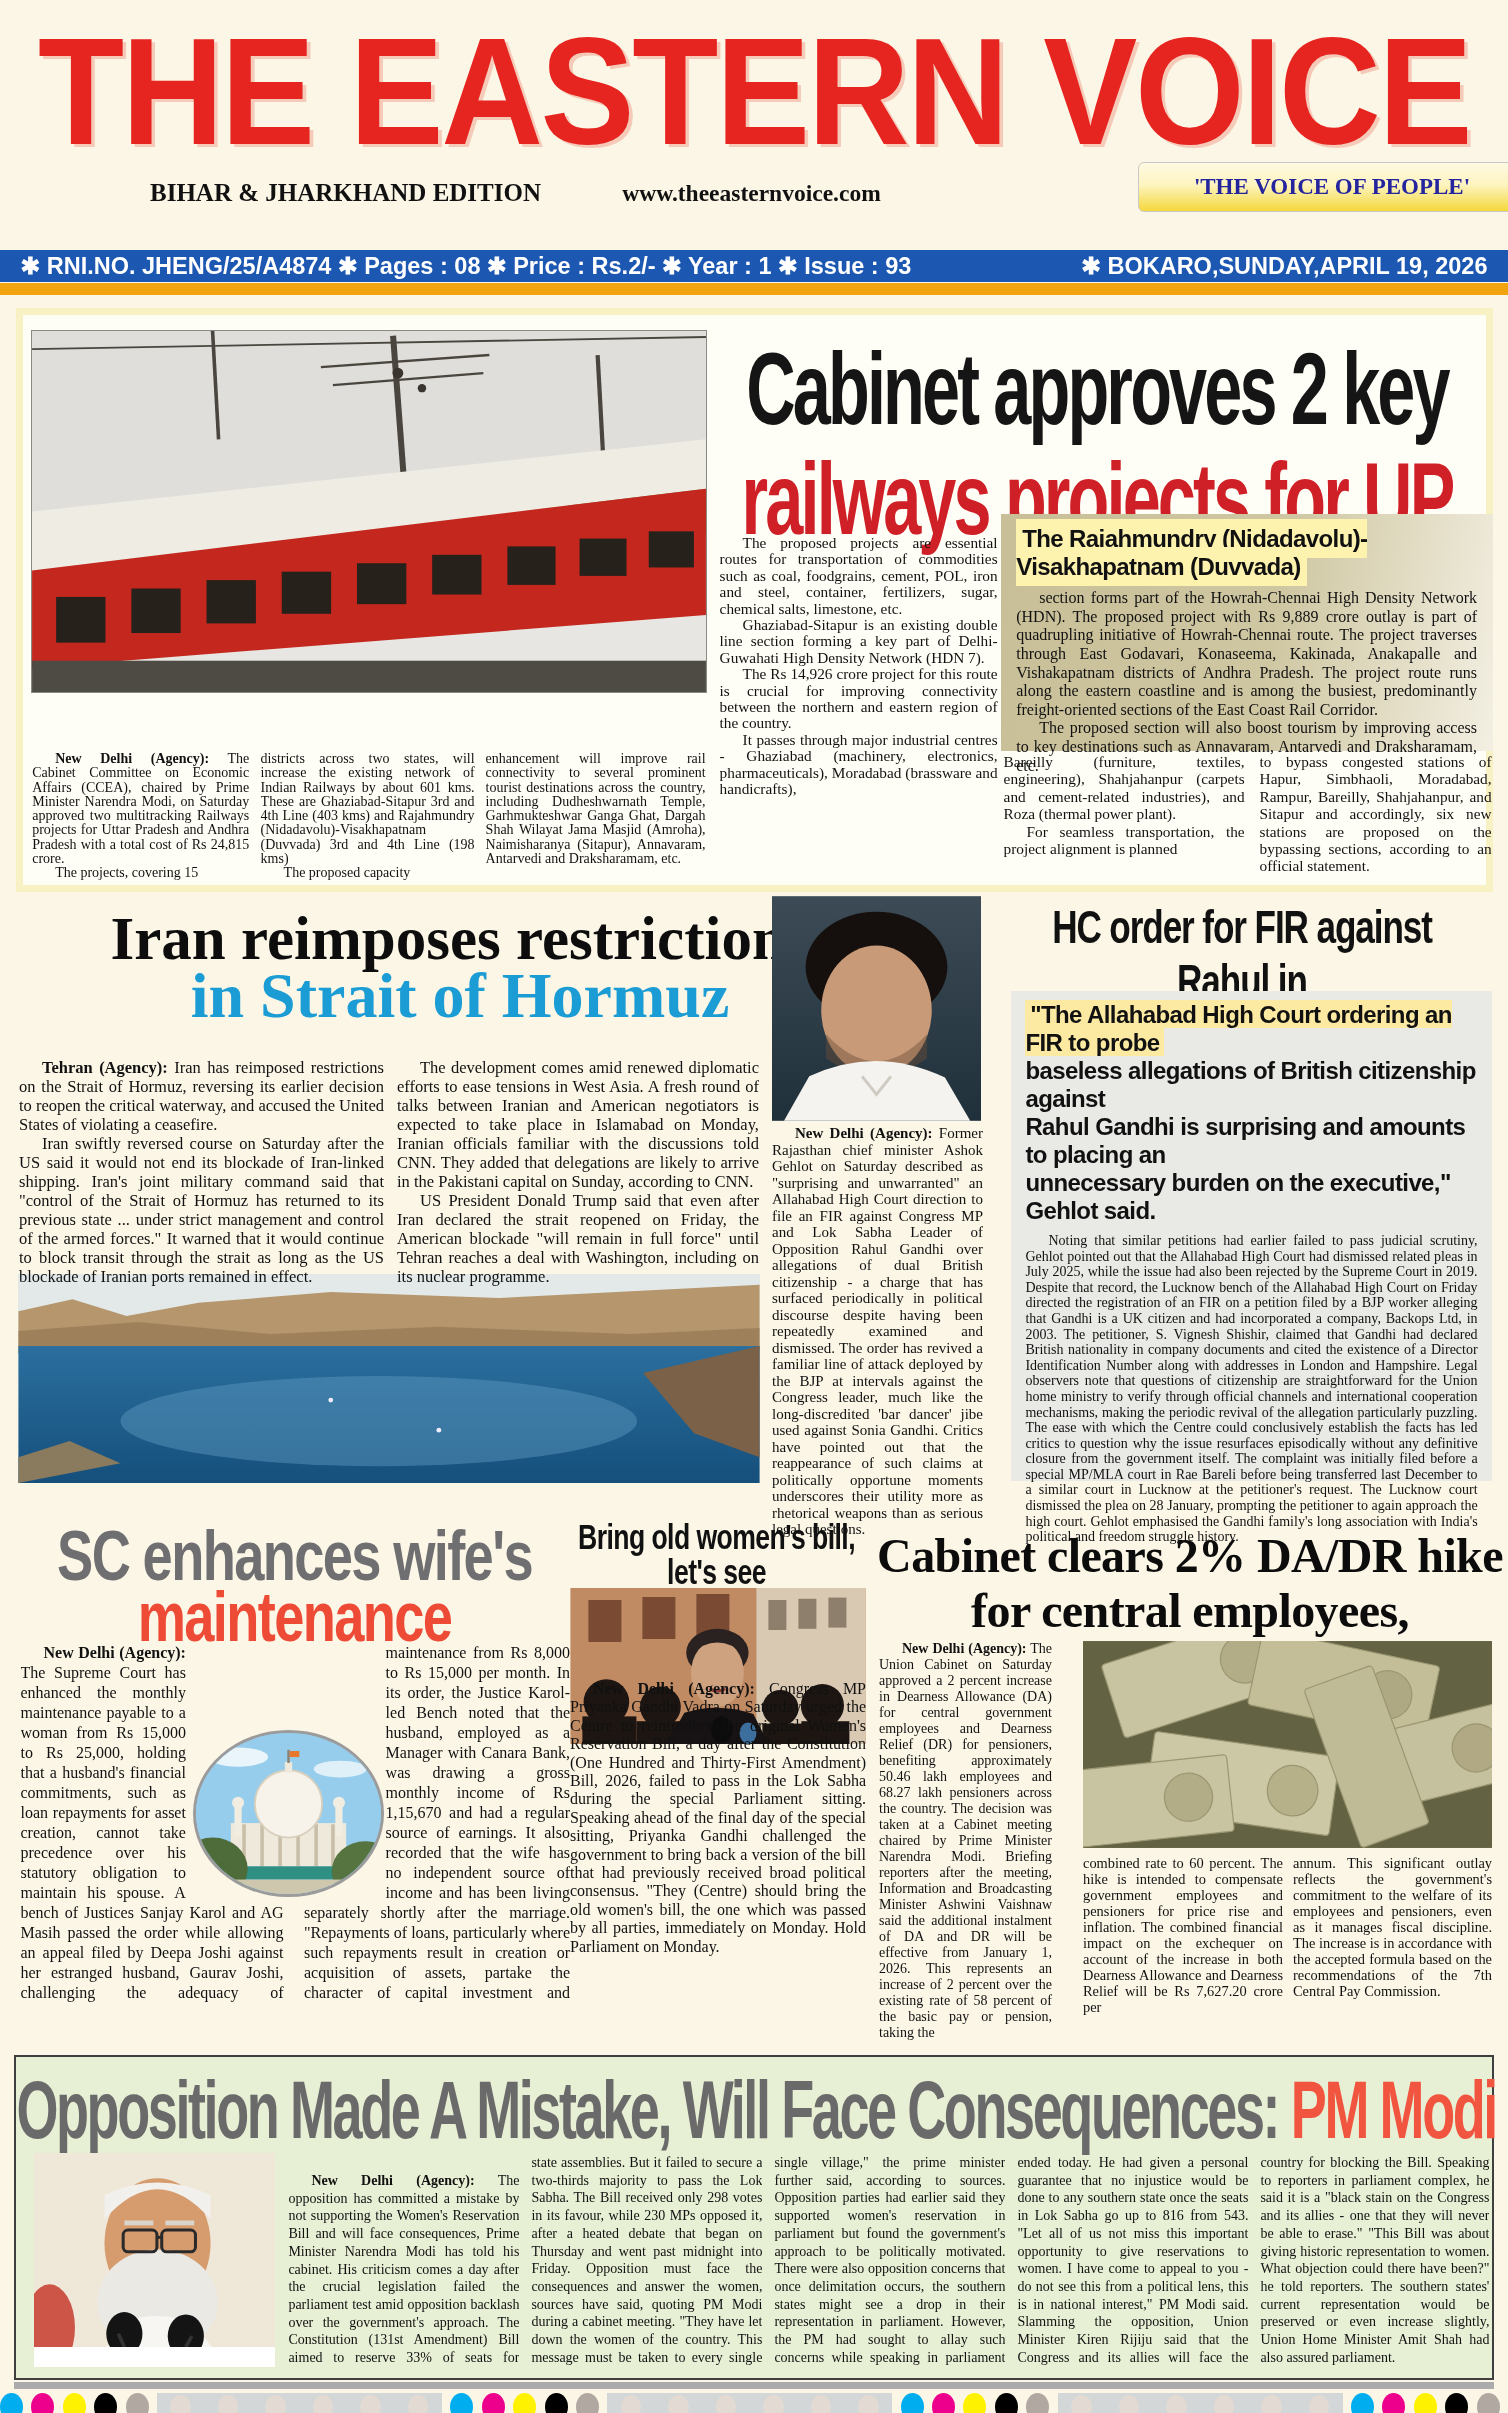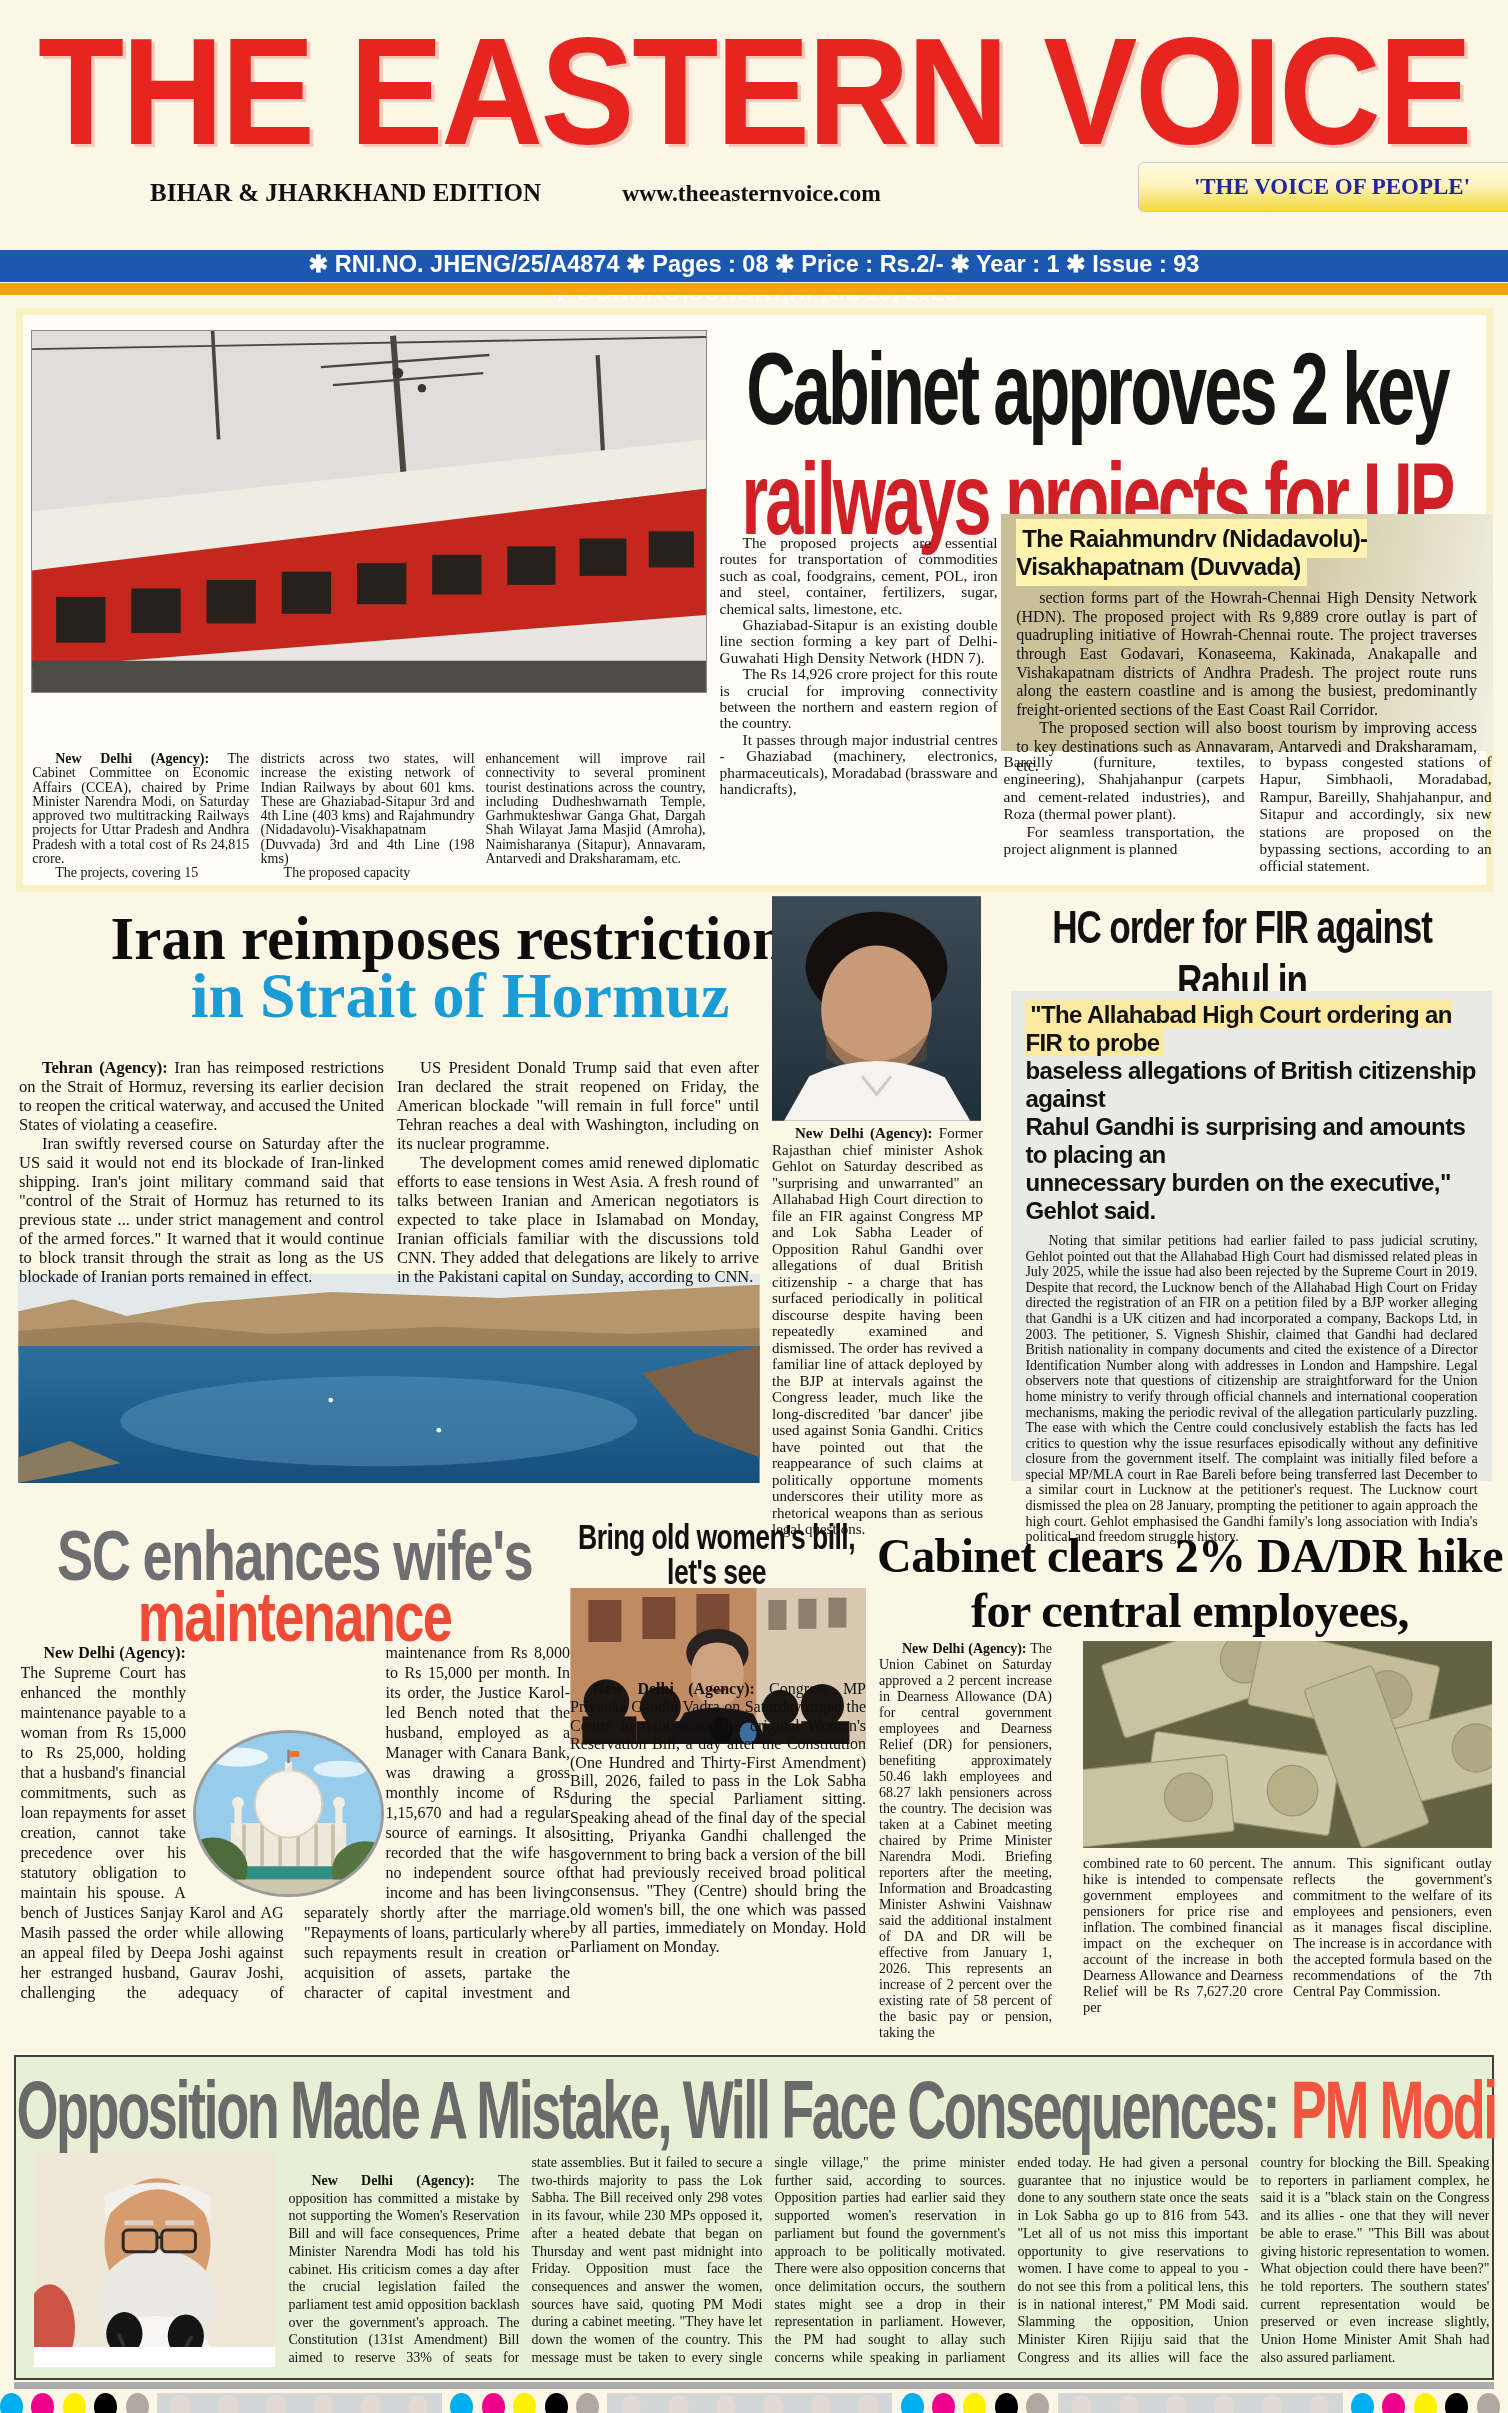--- a/index.html
+++ b/index.html
@@ -11,21 +11,21 @@
   .ind{text-indent:23px;margin:0;}
   .noind{text-indent:0;margin:0;}
   p{margin:0;}
   .dl{font-weight:bold;}
   
   .m-title{left:0;top:13.2px;width:1508px;text-align:center;font-size:141px;line-height:144px;letter-spacing:-2.4px;color:#e62420;transform:scale(1,1.08);transform-origin:center top;text-shadow:3.6px 3px 0 rgba(235,120,100,.35);white-space:nowrap;}
   .edition{left:150px;top:179px;font-size:25px;}
   .website{left:541px;top:180px;width:421px;text-align:center;font-size:23.5px;}
   .ribbon{left:1102px;top:162px;width:386px;height:48px;background:linear-gradient(#fefae2 0%,#fdf4c0 45%,#f4d83c 100%);border:1.2px solid #c9c9c9;border-radius:6px;display:flex;align-items:center;justify-content:center;margin-left:36px;}
   .ribbon span{font-size:23px;font-weight:bold;color:#24249e;}
-  .infobar{left:0;top:250px;width:1508px;height:32px;background:#1c57b2;display:flex;justify-content:space-between;align-items:center;padding:0 20.5px;box-sizing:border-box;flex-direction:column;}
+  .infobar{left:0;top:250px;width:1508px;height:32px;background:#1c57b2;display:flex;justify-content:space-between;align-items:center;padding:0 20.5px;box-sizing:border-box;}
   .infobar span{color:#fff;font-family:"Liberation Sans",sans-serif;font-weight:bold;font-size:23.5px;white-space:nowrap;}
   .orangebar{left:0;top:283px;width:1508px;height:12px;background:#f2a40e;}
   
   .frame{left:15.6px;top:308px;width:1477px;height:584px;border:7.2px solid #f8f1c4;background:#fffef6;box-sizing:border-box;}
   .lead-h{left:683px;width:782px;text-align:center;font-size:72px;line-height:78px;letter-spacing:-3px;transform:scale(.95,1.42);transform-origin:center top;white-space:nowrap;}
   .ybar{left:9.6px;top:383px;width:674px;height:47px;background:#f6e90a;display:flex;align-items:center;justify-content:center;gap:12px;}
   .ybar .sq{width:20.5px;height:26.5px;background:#e63224;display:inline-block;}
   .ybar .t{font-size:34px;letter-spacing:-1.2px;transform:scale(1,1.1);white-space:nowrap;}
   .bodycol{font-size:14px;line-height:14.3px;}
   .cold{font-size:15.3px;line-height:16.4px;}
@@ -174,22 +174,22 @@
     <polygon points="0,305 85,278 170,315 0,348" fill="#8a7a5e"></polygon>
     <circle cx="520" cy="210" r="4" fill="#eef"></circle>
       <circle cx="700" cy="260" r="4" fill="#eef"></circle>
   </svg>
 </div>
 <div class="abs just iran-col" style="left:19px;width:365px;">
   <p class="ind"><b class="dl">Tehran (Agency):</b> <span>Iran has reimposed restrictions on the Strait of Hormuz, reversing its earlier decision to reopen the critical waterway, and accused the United States of violating a ceasefire.</span></p>
   <p class="ind">Iran swiftly reversed course on Saturday after the US said it would not end its blockade of Iran-linked shipping. Iran's joint military command said that "control of the Strait of Hormuz has returned to its previous state ... under strict management and control of the armed forces." It warned that it would continue to block transit through the strait as long as the US blockade of Iranian ports remained in effect.</p>
 </div>
 <div class="abs just iran-col" style="left:397px;width:362px;">
+  <p class="ind">The development comes amid renewed diplomatic efforts to ease tensions in West Asia. A fresh round of talks between Iranian and American negotiators is expected to take place in Islamabad on Monday, Iranian officials familiar with the discussions told CNN. They added that delegations are likely to arrive in the Pakistani capital on Sunday, according to CNN.</p>
   <p class="ind">US President Donald Trump said that even after Iran declared the strait reopened on Friday, the American blockade "will remain in full force" until Tehran reaches a deal with Washington, including on its nuclear programme.</p>
-  <p class="ind">The development comes amid renewed diplomatic efforts to ease tensions in West Asia. A fresh round of talks between Iranian and American negotiators is expected to take place in Islamabad on Monday, Iranian officials familiar with the discussions told CNN. They added that delegations are likely to arrive in the Pakistani capital on Sunday, according to CNN.</p>
 </div>
 
 <div class="abs" style="left:772px;top:896px;width:209px;height:225px;">
   <svg width="209" height="225" viewBox="0 0 348 374">
     <defs>
         <linearGradient id="rb" x1="0" y1="0" x2="0" y2="1">
           <stop offset="0" stop-color="#3c4b55"></stop>
           <stop offset="1" stop-color="#20303b"></stop>
         </linearGradient>
       </defs>

